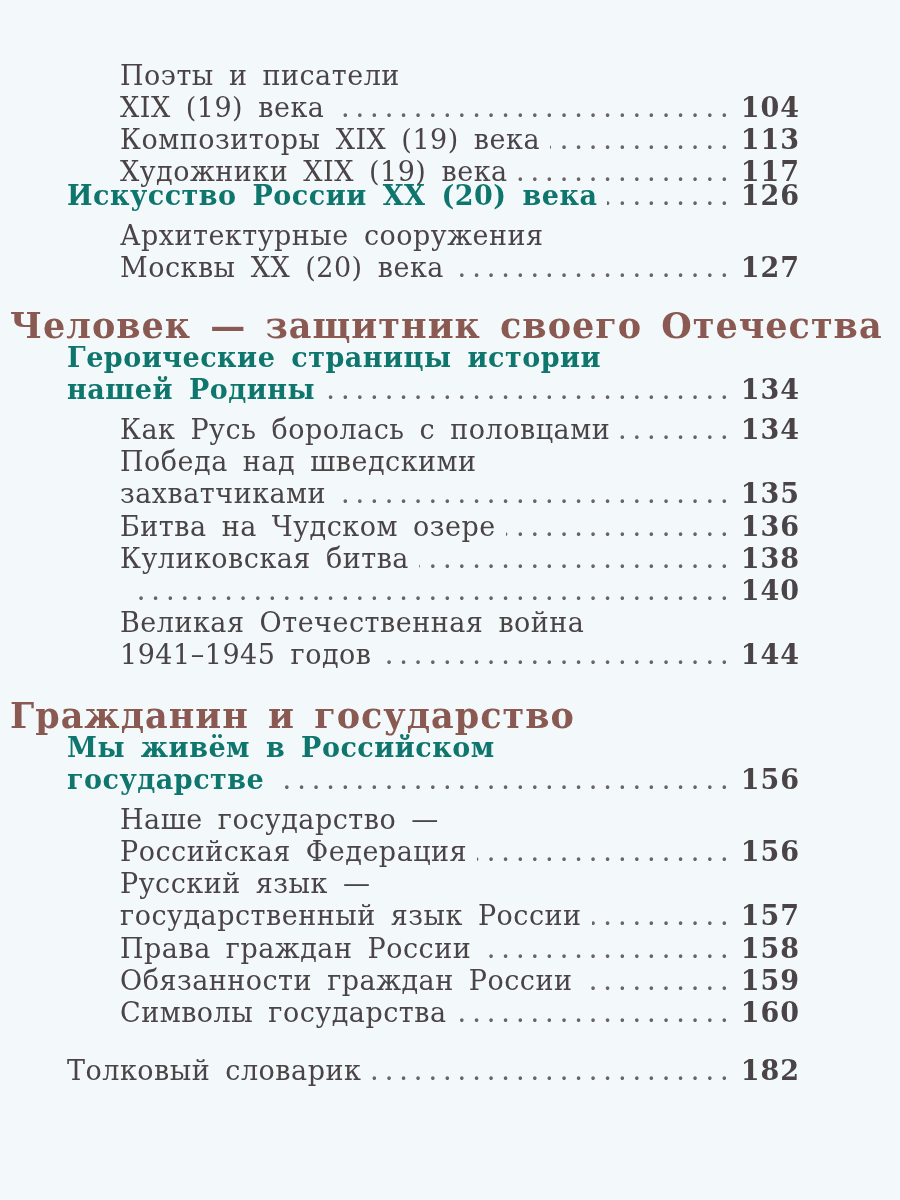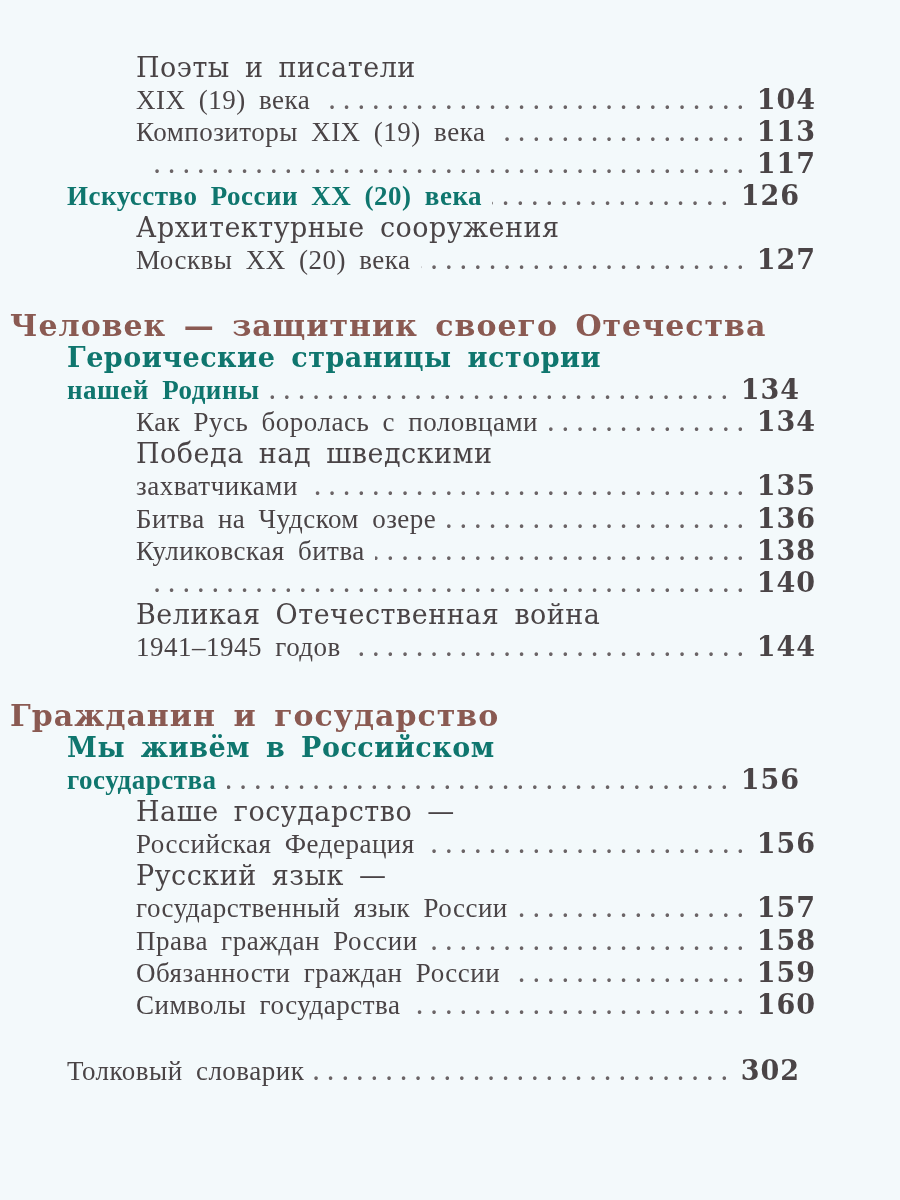--- a/index.html
+++ b/index.html
@@ -23,40 +23,39 @@
     }
     .line {
       position: absolute;
       height: 32px;
       line-height: 32px;
       font-size: 27px;
       white-space: nowrap;
       letter-spacing: 0.5px;
       word-spacing: 6px;
     }
-    .l1 { left: 136px; }
+    .l1 { left: 120px; margin-top: 8px; }
     .l0 { left: 67px; }
     .sec { left: 10px; }
     .bold {
       font-weight: bold;
       color: #0f766e;
     }
     .section {
       font-weight: bold;
       color: #8a5a52;
-      font-size: 30px;
+      font-size: 35px;
       letter-spacing: 1px;
     }
     .entry {
       display: flex;
       align-items: baseline;
     }
     .entry .text {
       white-space: nowrap;
-      font-family: Liberation Serif, serif;
     }
     .entry .dots {
       flex: 1;
       overflow: hidden;
       white-space: nowrap;
       color: #6b6466;
       margin: 0 6px 0 10px;
       letter-spacing: 6px;
       font-weight: normal;
       direction: rtl;
@@ -83,20 +82,21 @@
     <span class="page">104</span>
   </div>
 
   <div class="line l1 entry" style="top:116px; width:680px">
     <span class="text">Композиторы XIX (19) века</span>
     <span class="dots">................................................................................</span>
     <span class="page">113</span>
   </div>
 
   <div class="line l1 entry" style="top:148px; width:680px">
+    <span class="text">Художники XIX (19) века</span>
     <span class="dots">................................................................................</span>
     <span class="page">117</span>
   </div>
 
   <div class="line l0 entry" style="top:180px; width:733px">
     <span class="text bold">Искусство России XX (20) века</span>
     <span class="dots">................................................................................</span>
     <span class="page">126</span>
   </div>
 
@@ -169,21 +169,21 @@
 
   <div class="line sec section" style="top:700px">
     <span>Гражданин и государство</span>
   </div>
 
   <div class="line l0 bold" style="top:732px">
     <span>Мы живём в Российском</span>
   </div>
 
   <div class="line l0 entry" style="top:764px; width:733px">
-    <span class="text bold">государства</span>
+    <span class="text bold">государстве</span>
     <span class="dots">................................................................................</span>
     <span class="page">156</span>
   </div>
 
   <div class="line l1" style="top:796px">
     <span>Наше государство —</span>
   </div>
 
   <div class="line l1 entry" style="top:828px; width:680px">
     <span class="text">Российская Федерация</span>
@@ -215,15 +215,15 @@
 
   <div class="line l1 entry" style="top:989px; width:680px">
     <span class="text">Символы государства</span>
     <span class="dots">................................................................................</span>
     <span class="page">160</span>
   </div>
 
   <div class="line l0 entry" style="top:1055px; width:733px">
     <span class="text">Толковый словарик</span>
     <span class="dots" style="margin-left:2px">................................................................................</span>
-    <span class="page">302</span>
+    <span class="page">182</span>
   </div>
 </div>
 
 </body></html>

